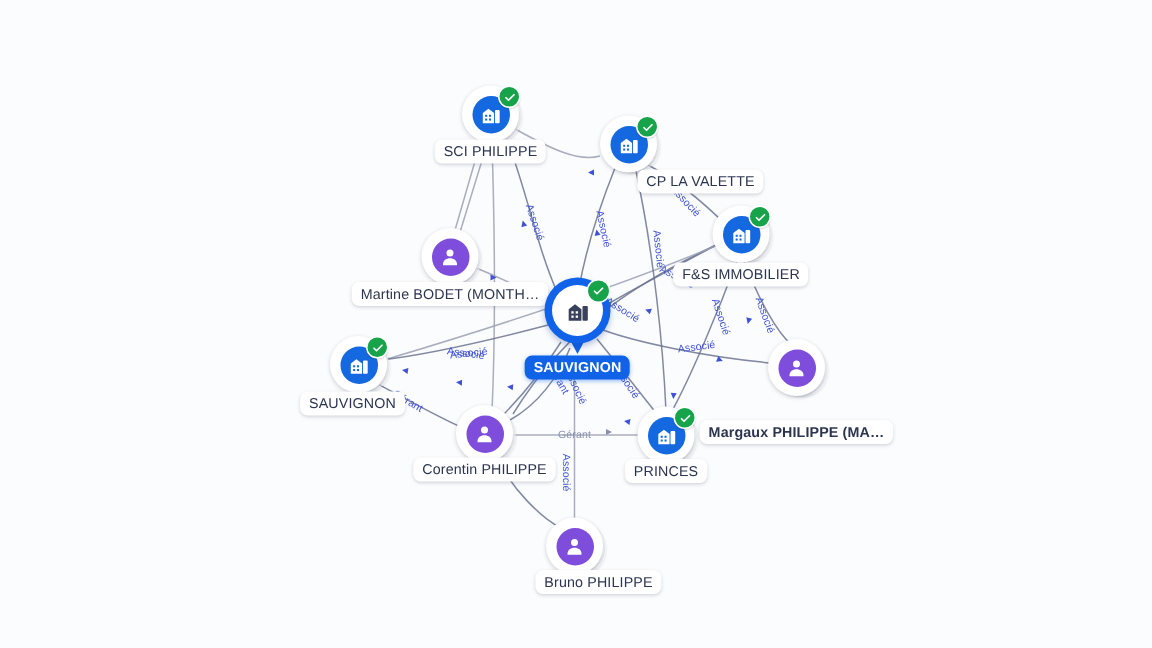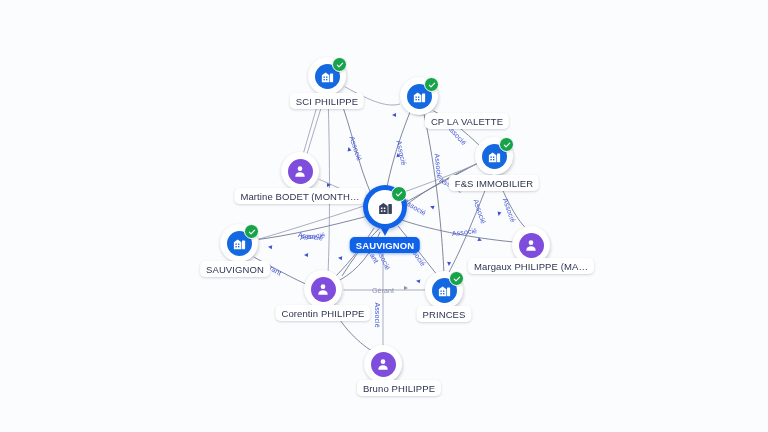--- a/index.html
+++ b/index.html
@@ -327,21 +327,21 @@
           <div class="node-face">
             <div class="icon-circle icon-person">
               <svg width="14" height="14" viewBox="0 0 24 24">
                 <circle cx="12" cy="8" r="4" fill="#ffffff"></circle>
                 <path fill="#ffffff" d="M4 21c0-4.4 3.6-7 8-7s8 2.6 8 7v1H4v-1z"></path>
               </svg>
             </div>
           </div>
         </div>
       </div>
-      <div class="node-label" style="left: 531px; top: 258px;">Margaux PHILIPPE (MA…</div>
+      <div class="node-label" style="left: 531px; top: 280px; font-weight: bold;">Margaux PHILIPPE (MA…</div>
       <div class="node" style="left: 323px; top: 289px;">
         <div class="node-stack">
           <div class="stack-card sc1"></div>
           <div class="stack-card sc2"></div>
           <div class="stack-card sc3"></div>
           <div class="node-face">
             <div class="icon-circle icon-person">
               <svg width="14" height="14" viewBox="0 0 24 24">
                 <circle cx="12" cy="8" r="4" fill="#ffffff"></circle>
                 <path fill="#ffffff" d="M4 21c0-4.4 3.6-7 8-7s8 2.6 8 7v1H4v-1z"></path>

